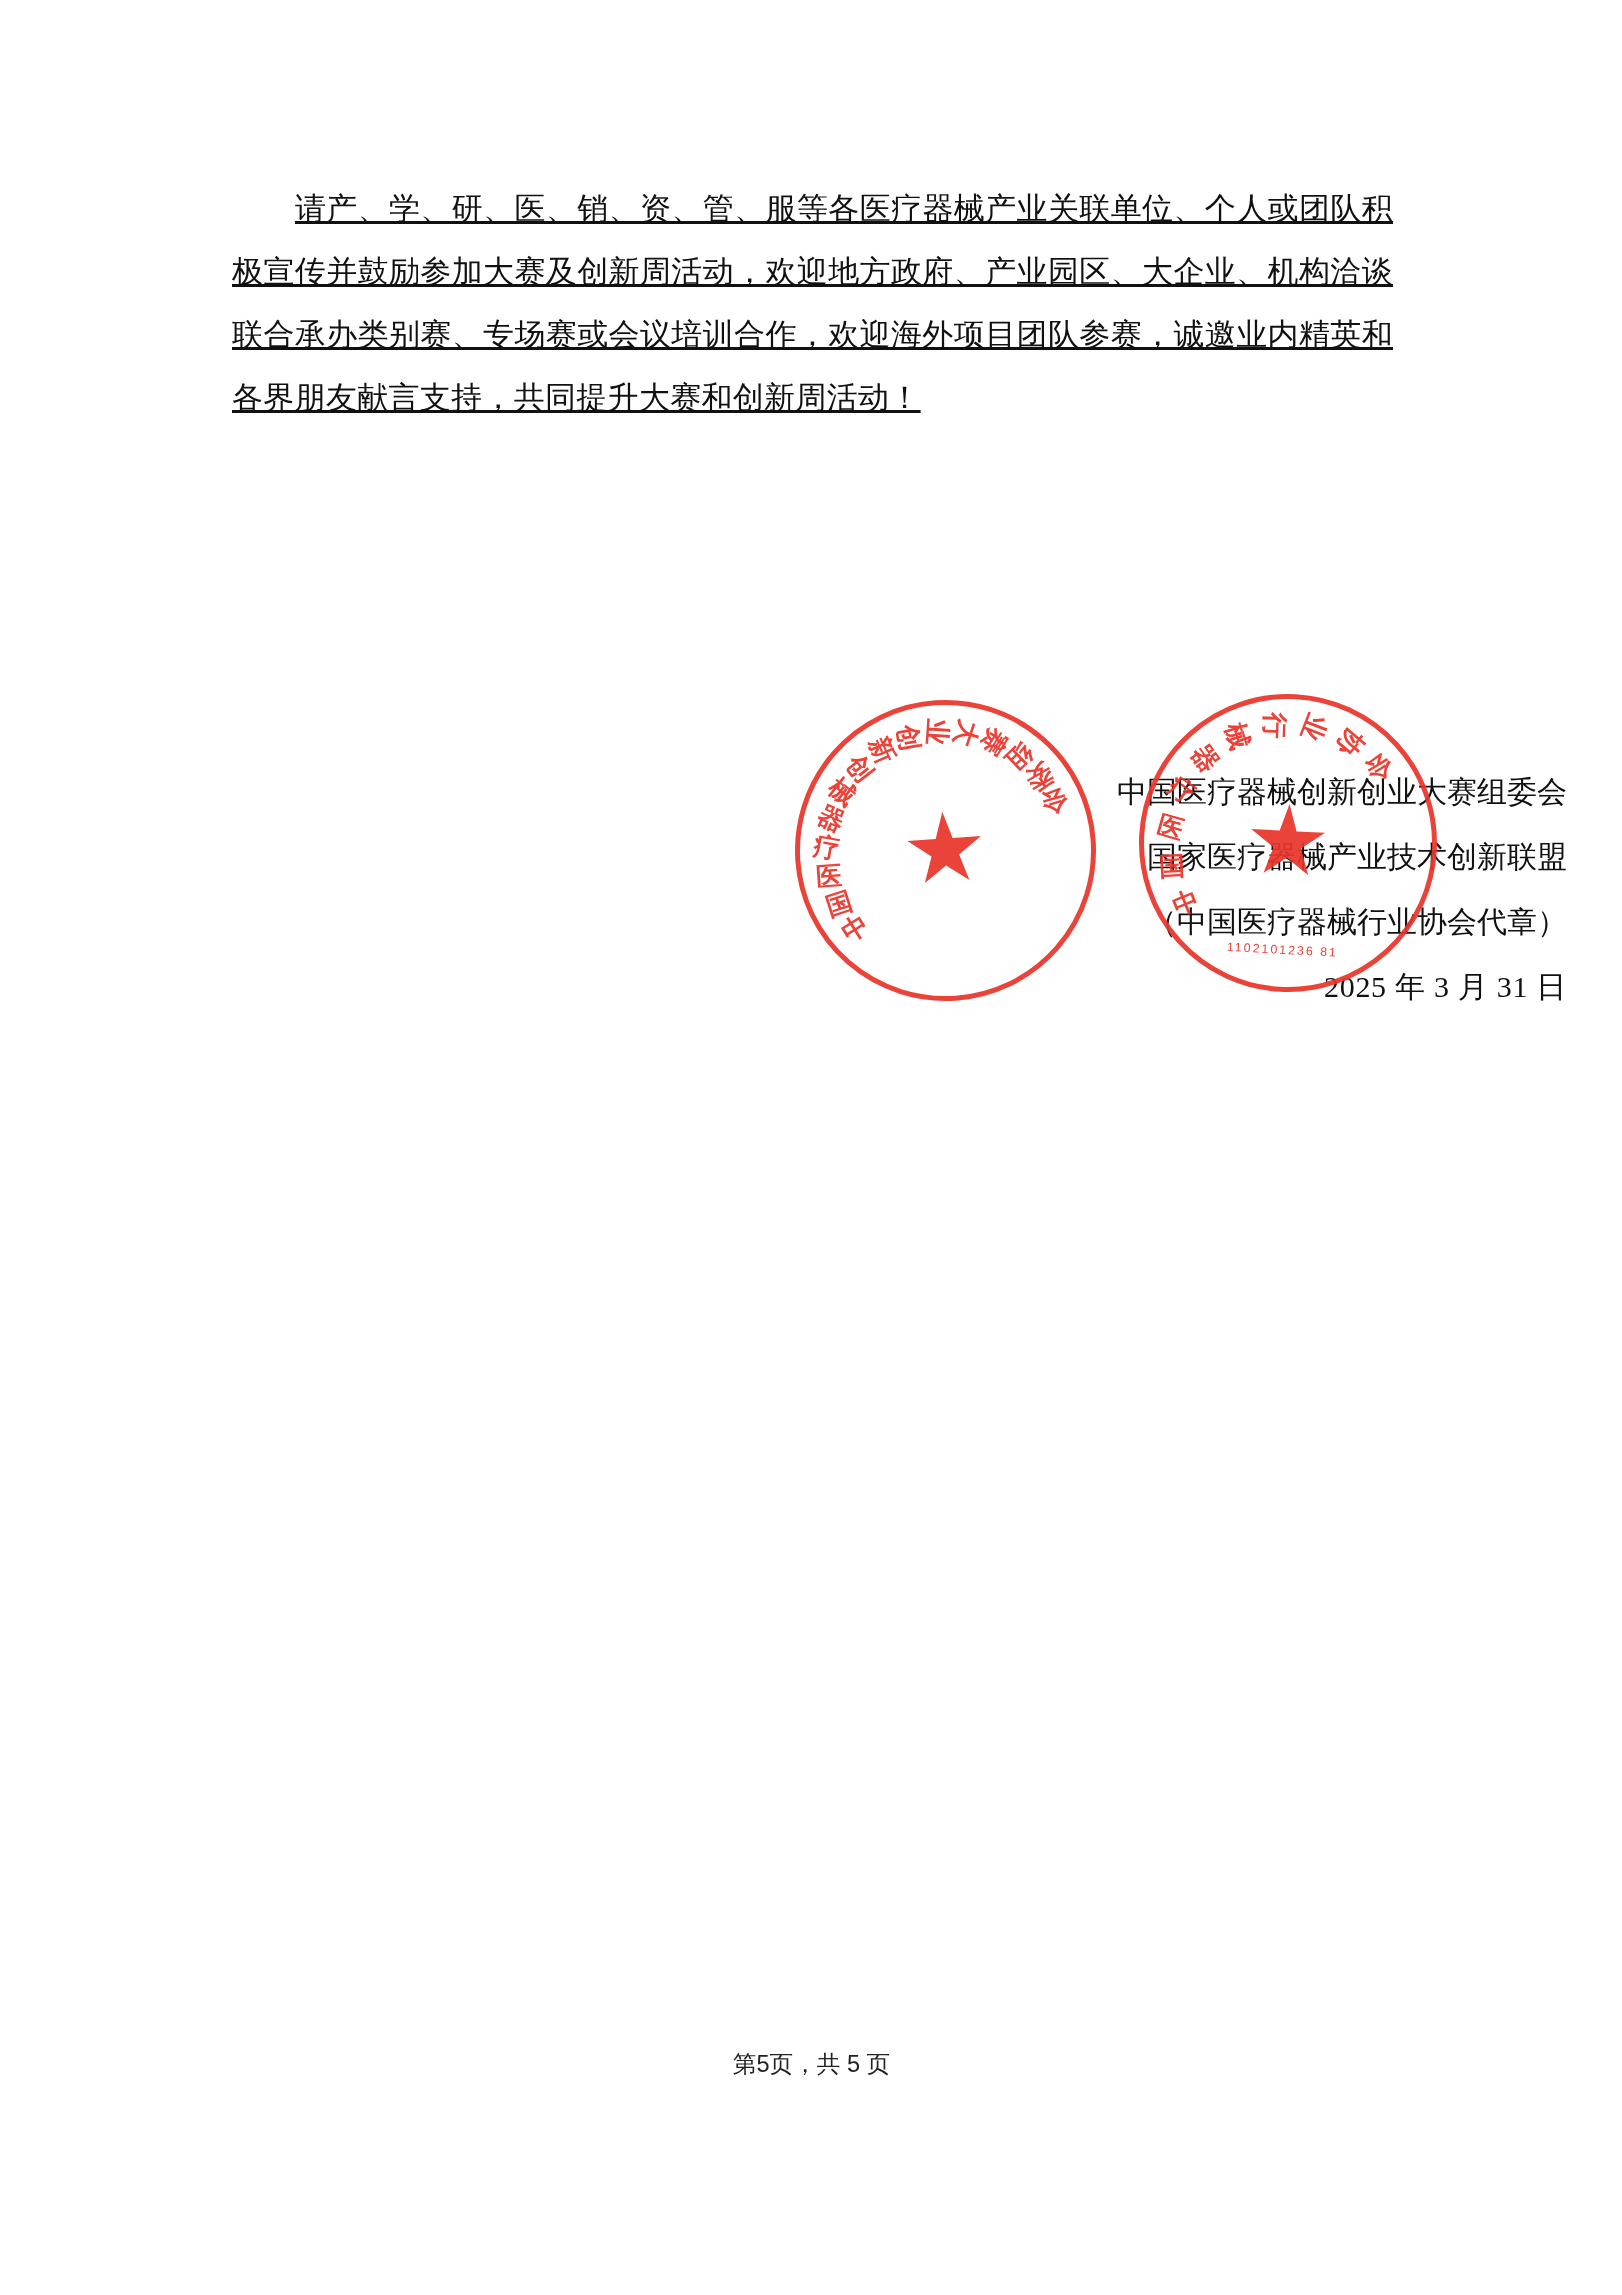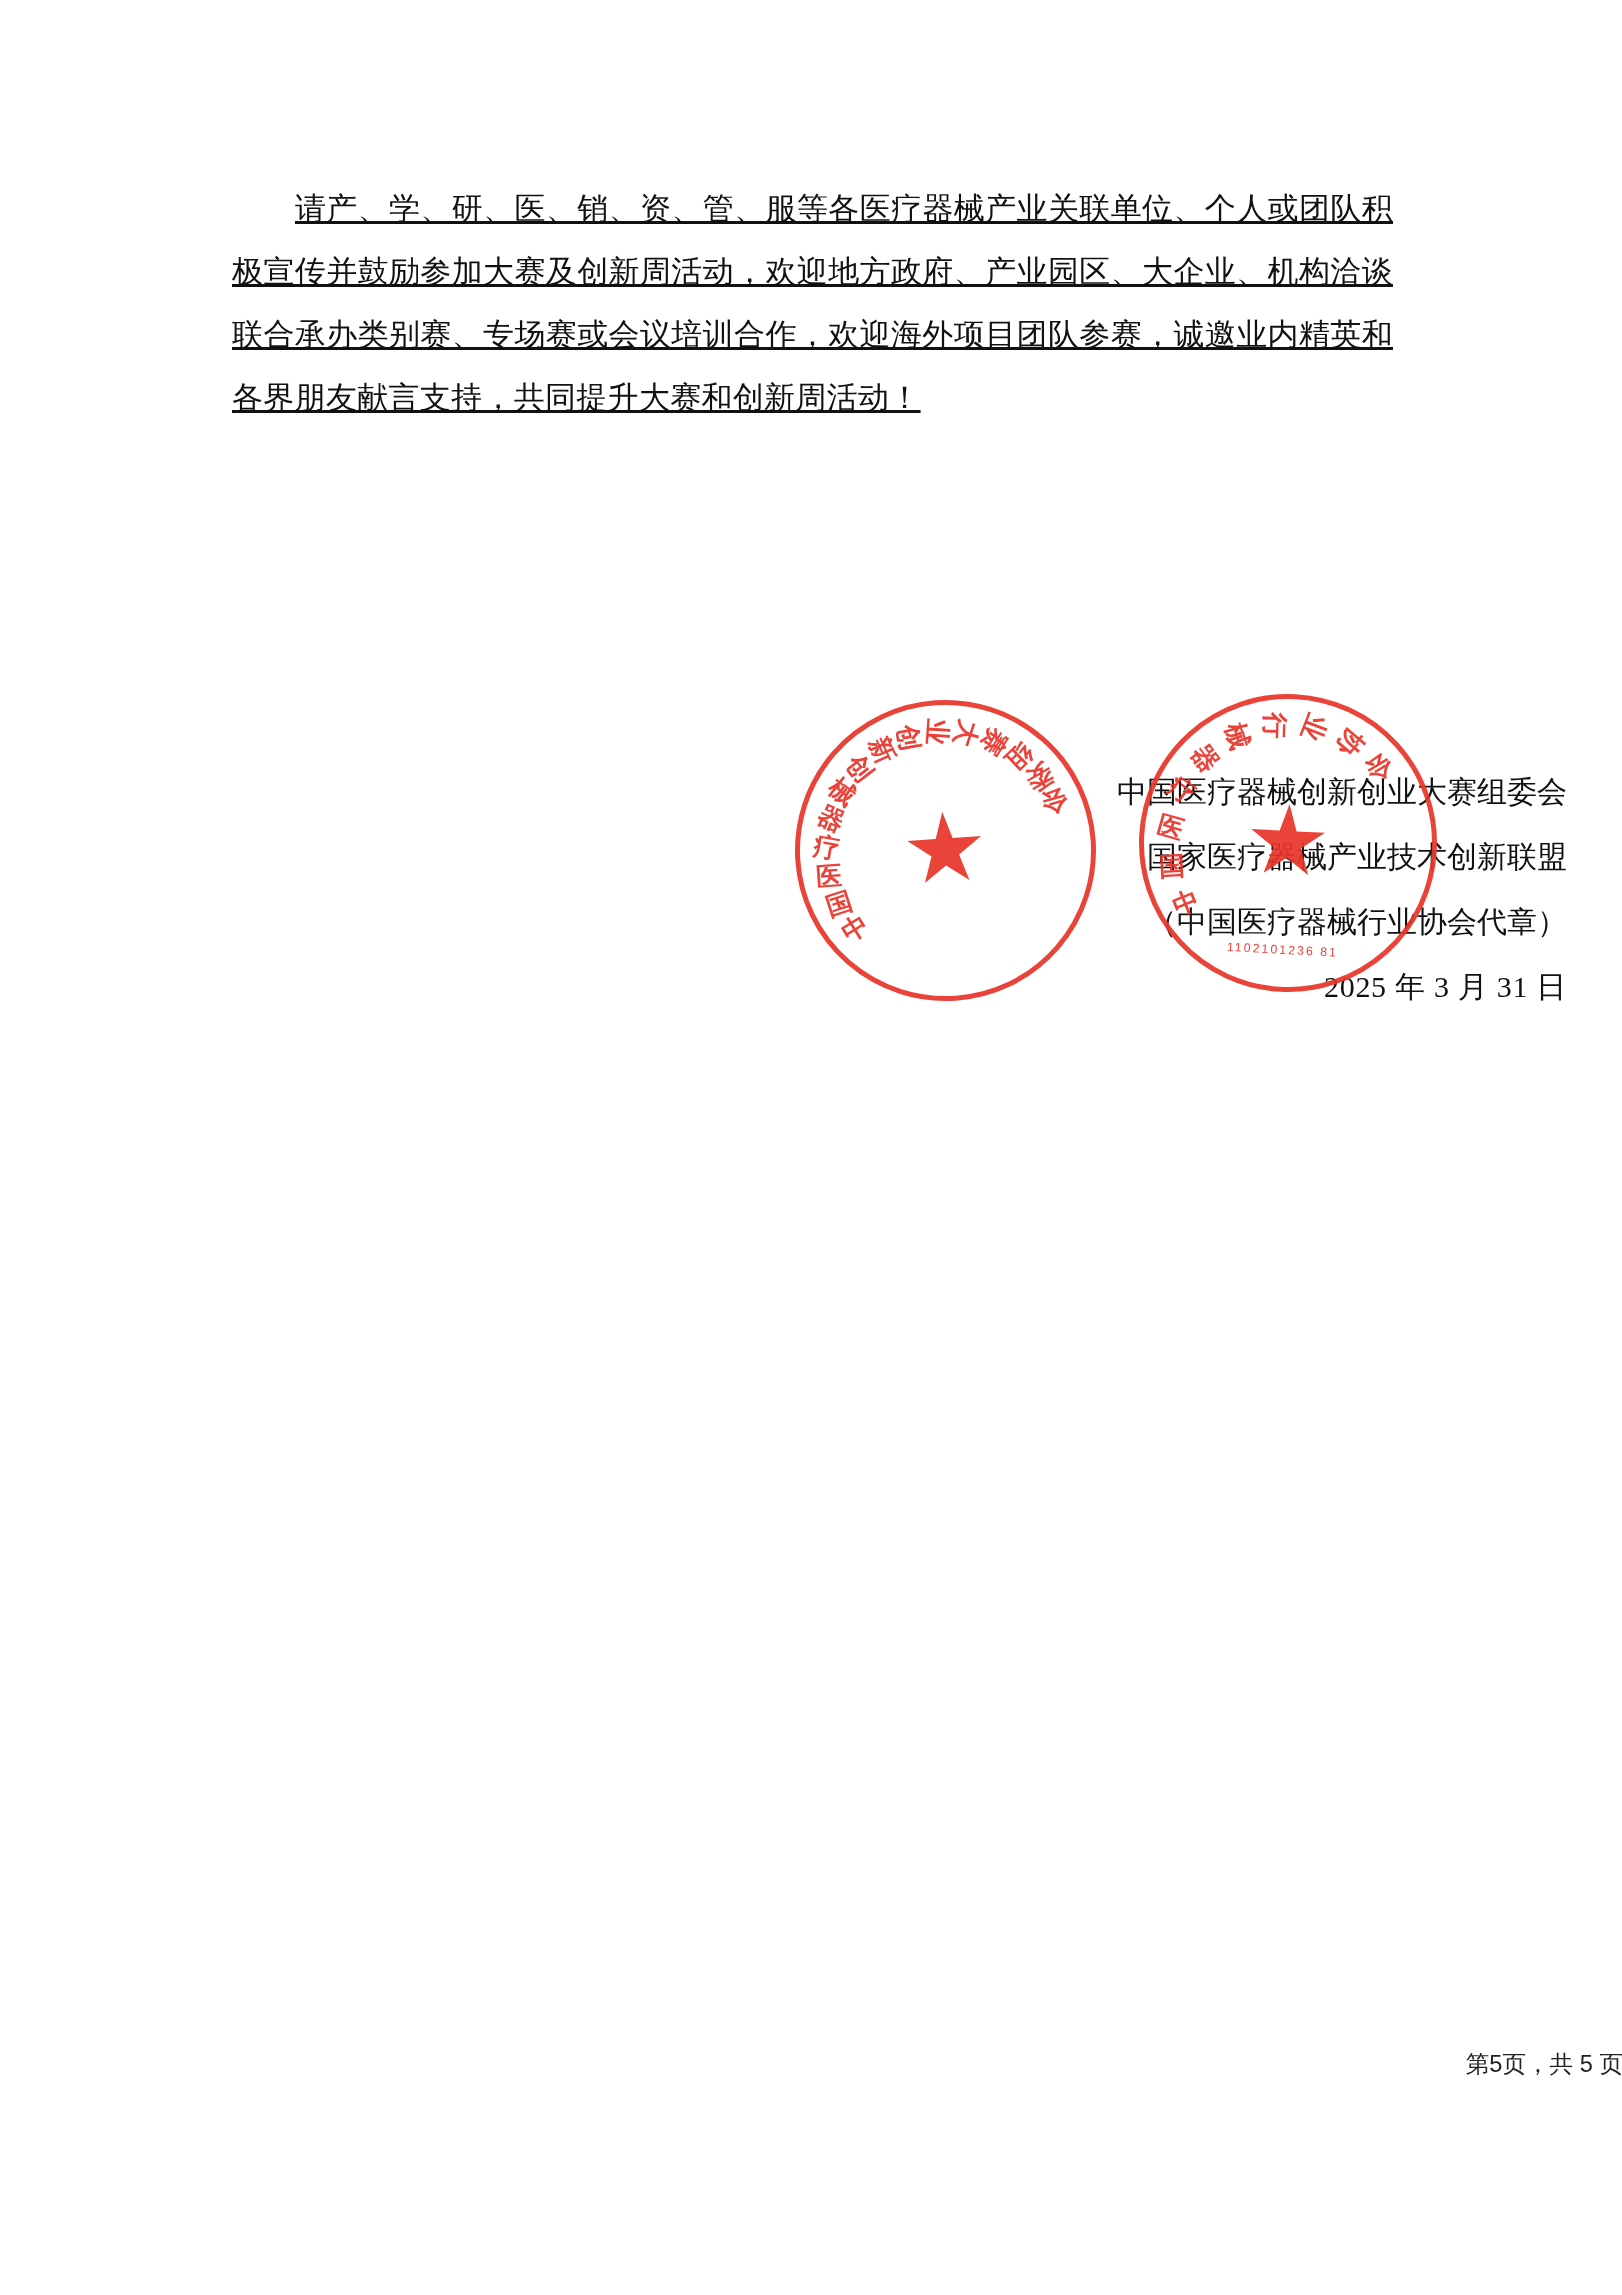--- a/index.html
+++ b/index.html
@@ -115,21 +115,21 @@
     font-family: "Liberation Sans", sans-serif;
     font-size: 12.4px;
     letter-spacing: 2px;
     color: #e8342a;
   }
   .footer {
     position: absolute;
     left: 0;
     right: 0;
     top: 2048px;
-    text-align: right;
+    text-align: center;
     font-size: 23.6px;
     color: #222222;
     font-family: "Liberation Sans", sans-serif;
   }
 </style>
 </head>
 <body>
 
 <div class="page">
 

